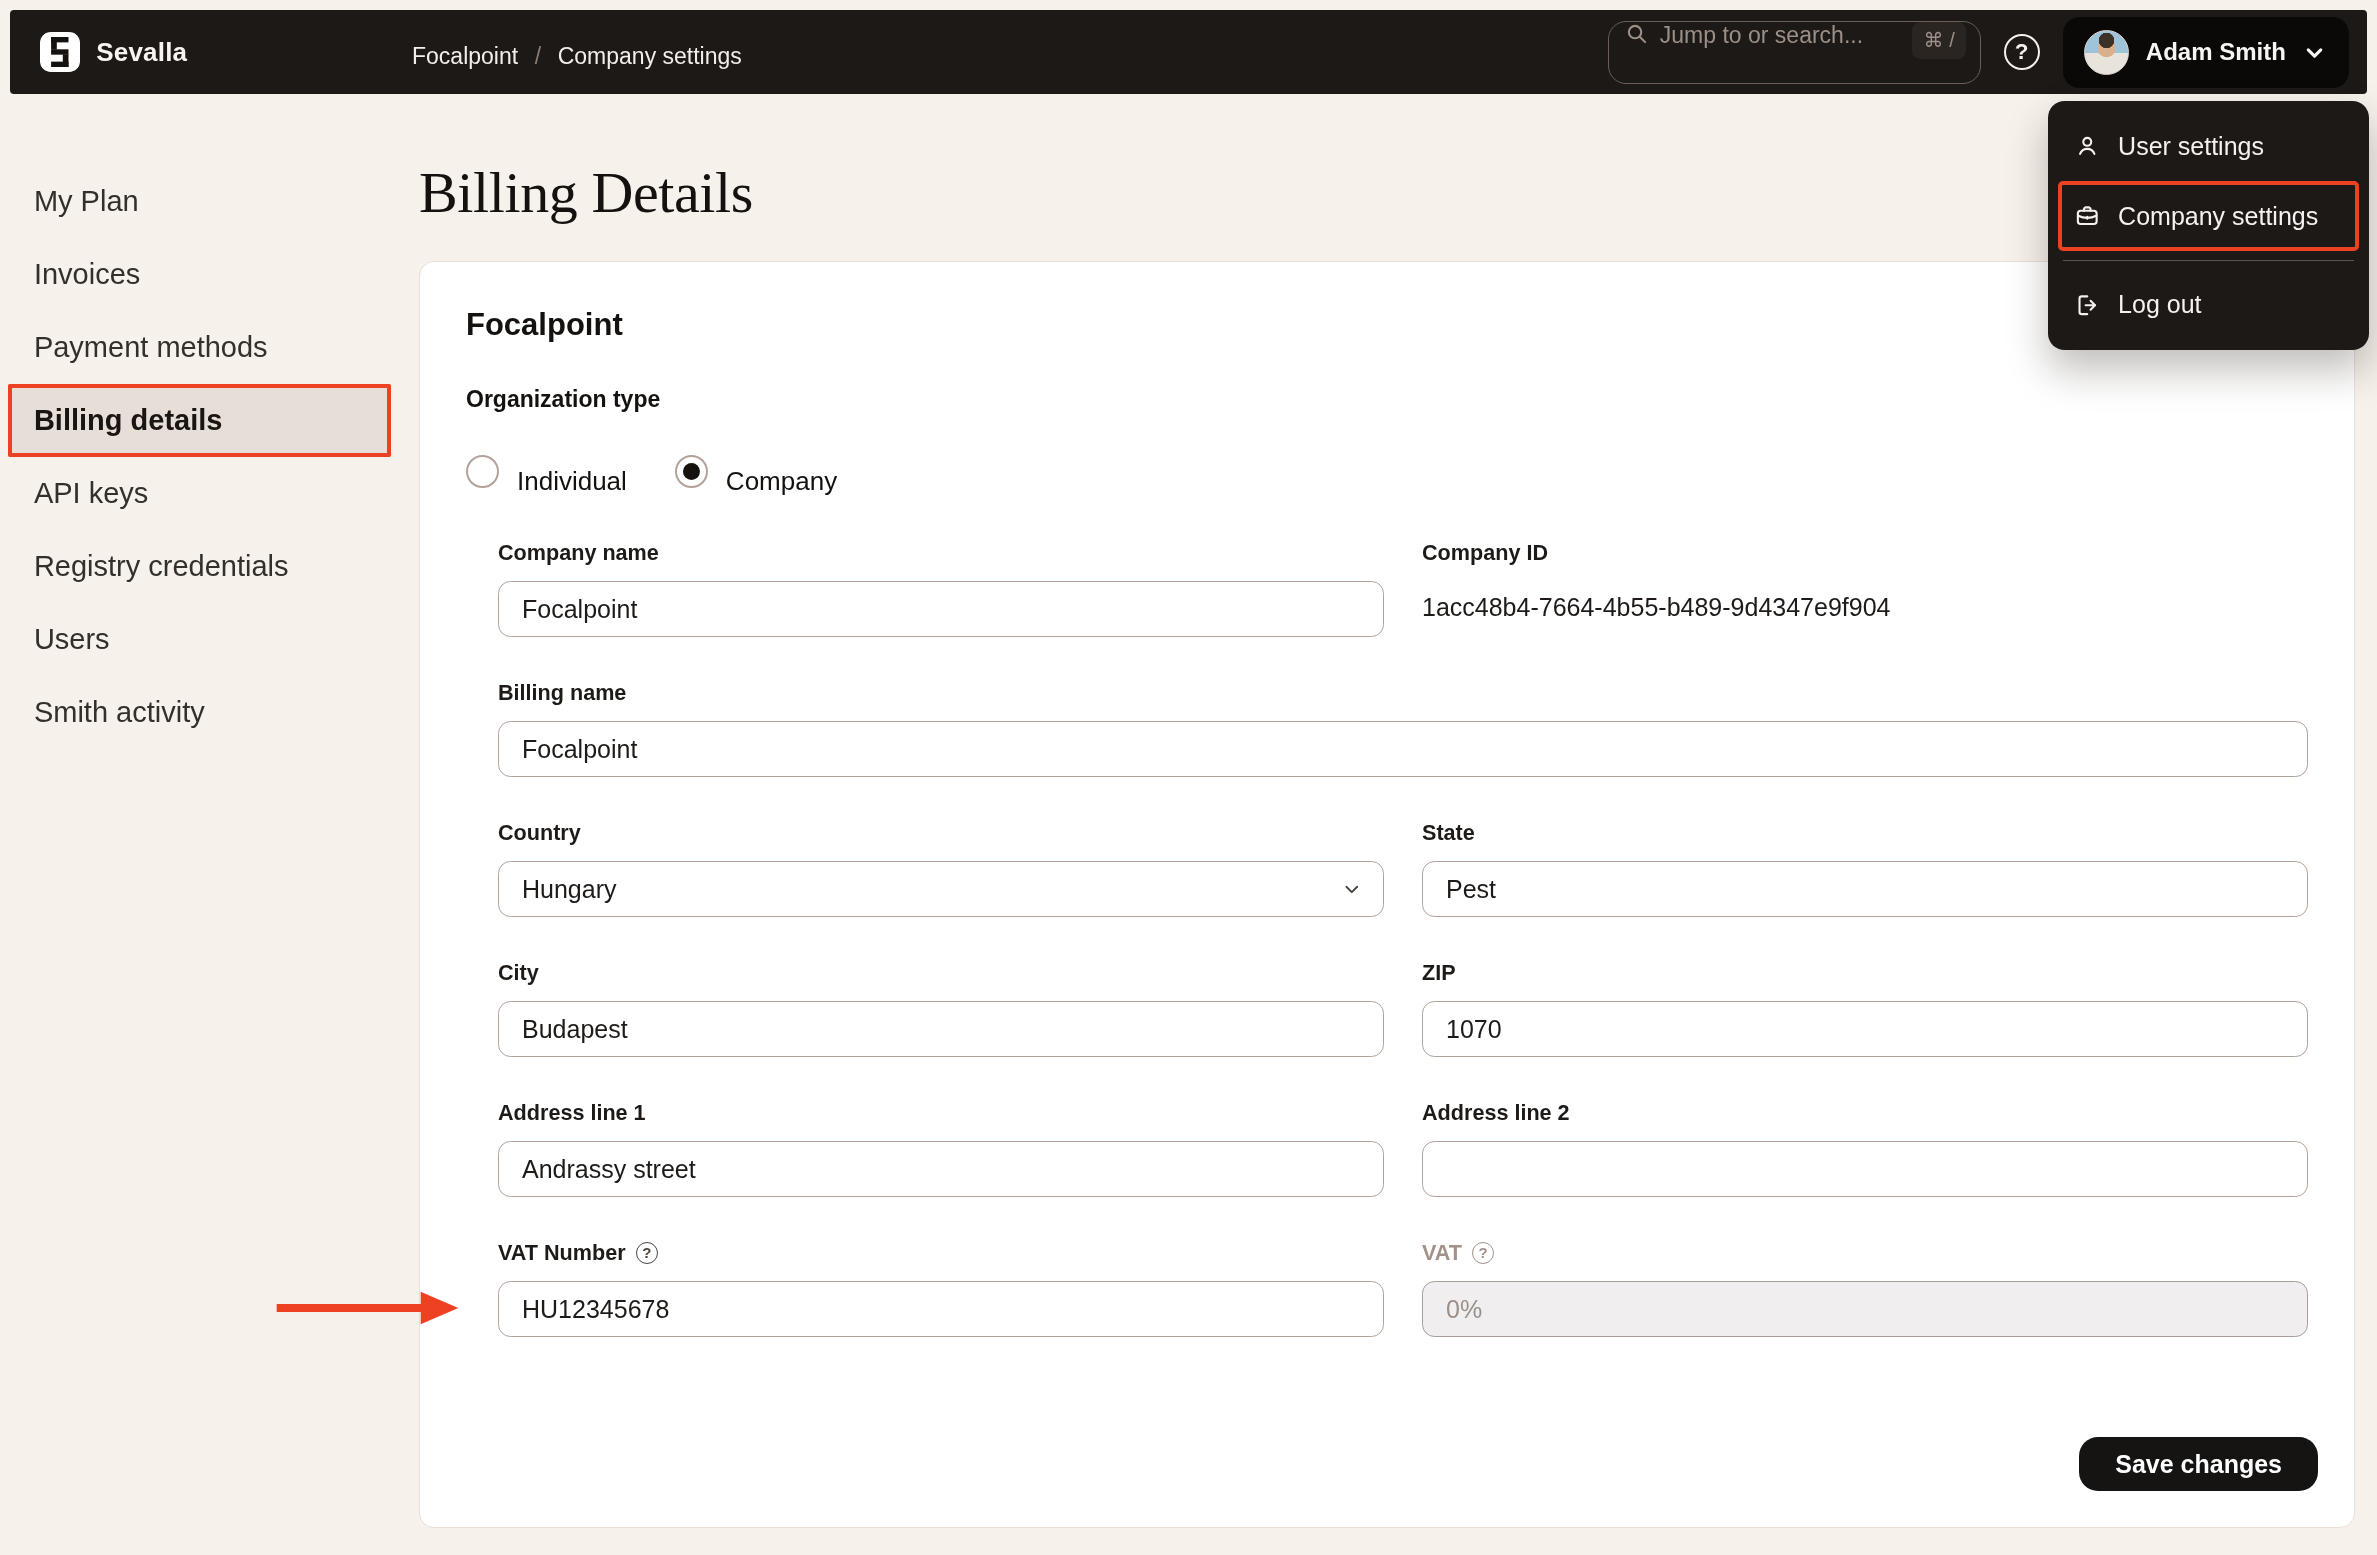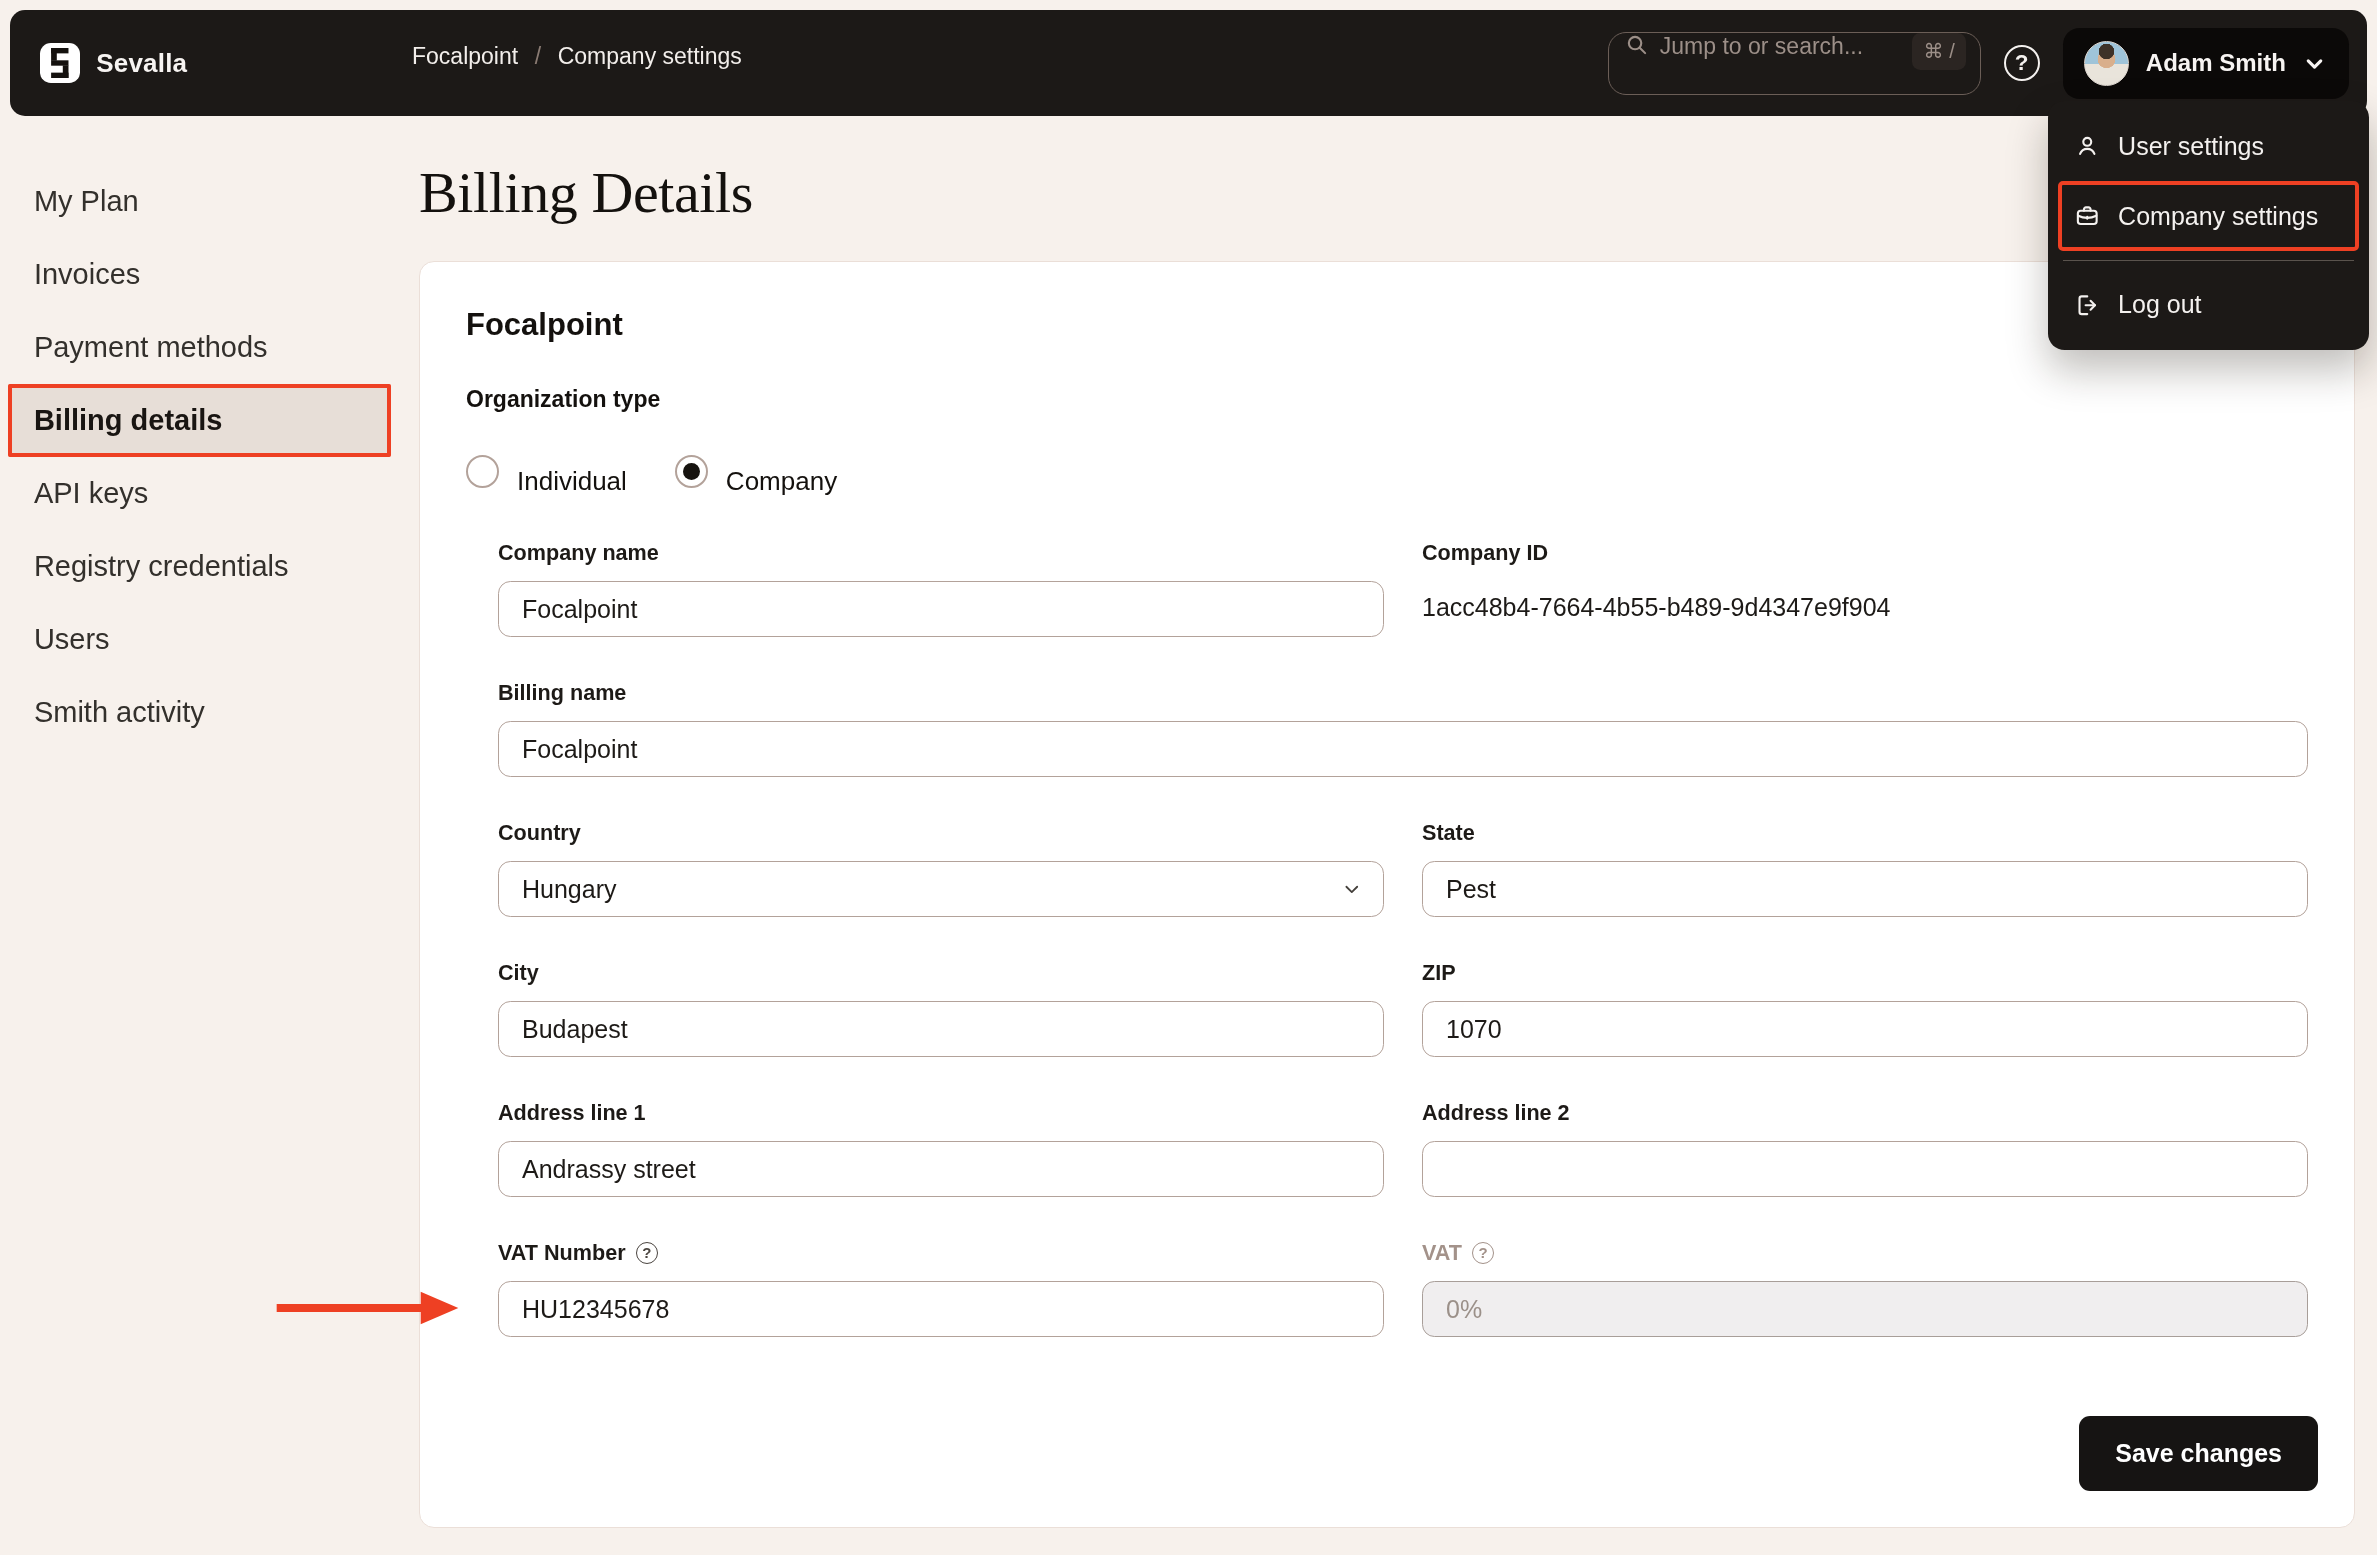--- a/index.html
+++ b/index.html
@@ -8,22 +8,22 @@
     font-family: "Liberation Sans", sans-serif;
     background:#F7F1EC;
     position:relative;
     overflow:hidden;
     color:#1D1A17;
   }
   .stage { position:absolute; inset:0; }
 
   
   .topbar {
-    position:absolute; left:10px; right:10px; top:10px; height:106px;
-    background:#1C1917; border-radius:15px;
+    position:absolute; left:10px; right:10px; top:10px; height:84px;
+    background:#1C1917; border-radius:4px;
     display:flex; align-items:center; padding:16px 18px;
   }
   .brand { display:flex; align-items:center; gap:16.6px; margin-left:11.6px; cursor:pointer; }
   .logo {
     width:40px; height:40px; background:#FFFFFF; border-radius:10.8px;
     display:flex; align-items:center; justify-content:center;
   }
   .brand-name { color:#F7F4F2; font-size:26px; font-weight:700; letter-spacing:0.2px; }
   .breadcrumb {
     position:absolute; left:402px; top:0; height:93px;
@@ -137,22 +137,22 @@
     position:relative; width:100%; height:56px; background:#fff;
     border:1.7px solid #B3A29A; border-radius:12.4px;
     display:flex; align-items:center; padding:0 23px;
     font-size:25px; color:#1D1A17; cursor:pointer;
   }
   .selectbox .chev { position:absolute; right:20px; top:50%; transform:translateY(-50%); }
   .plain-value { font-size:25px; color:#1D1A17; margin-top:26.5px; }
 
   .save-btn {
     position:absolute; right:36px; bottom:36px;
-    background:#161413; color:#FFFFFF; border:none; border-radius:11px;
-    height:75px; padding:0 36px; font-family:"Liberation Sans", sans-serif;
+    background:#161413; color:#FFFFFF; border:none; border-radius:19px;
+    height:54px; padding:0 36px; font-family:"Liberation Sans", sans-serif;
     font-size:25px; font-weight:700; cursor:pointer;
   }
 
   
   .arrow { position:absolute; left:272px; top:1290px; z-index:30; }
 </style>
 </head>
 <body>
 
 <div class="stage">

